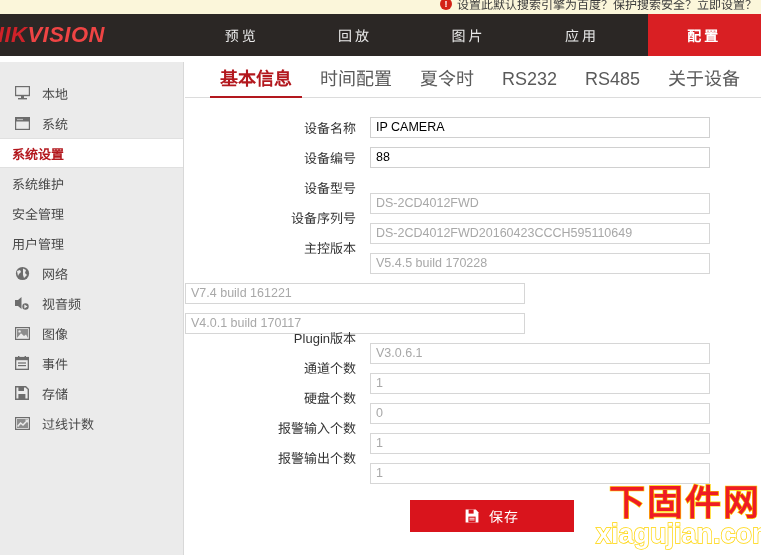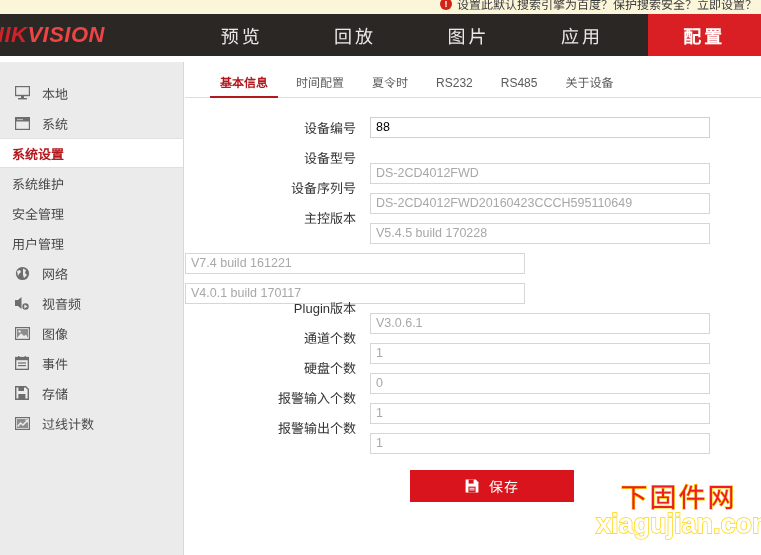--- a/index.html
+++ b/index.html
@@ -86,21 +86,21 @@
     flex: 1 1 auto;
     display: flex;
     align-items: stretch;
   }
   .nav-item {
     flex: 1 1 0;
     display: flex;
     align-items: center;
     justify-content: center;
     color: #e8e8e8;
-    font-size: 18px;
+    font-size: 14px;
     letter-spacing: 3px;
     cursor: pointer;
     user-select: none;
   }
   .nav-item.active {
     background: #d91f23;
     color: #ffffff;
     font-weight: bold;
     margin-left: 9px;
   }
@@ -163,21 +163,21 @@
     height: 32px;
     margin: 10px 0 0 0;
     padding-left: 21px;
     box-sizing: border-box;
     display: flex;
     align-items: flex-end;
     border-bottom: 1px solid #dcdcdc;
   }
   .tab {
     padding: 0 14px 7px 14px;
-    font-size: 12px;
+    font-size: 18px;
     color: #5a5a5a;
     cursor: pointer;
     position: relative;
     white-space: nowrap;
   }
   .tab.active {
     color: #b3181e;
     font-weight: bold;
   }
   .tab.active::after {
@@ -251,27 +251,28 @@
     position: absolute;
     left: 596px;
     top: 484px;
     width: 165px;
     text-align: center;
     user-select: none;
     pointer-events: none;
   }
   #watermark .wm-cn {
     font-family: "DejaVu Sans", sans-serif;
-    font-size: 27px;
-    font-weight: normal;
+    font-size: 36px;
+    font-weight: bold;
     letter-spacing: 2px;
     color: #ee1c25;
     -webkit-text-stroke: 1.3px #ffd400;
     paint-order: stroke fill;
     line-height: 1.05;
+    text-align: right;
   }
   #watermark .wm-en {
     font-family: "Liberation Sans", sans-serif;
     font-size: 27px;
     font-weight: bold;
     color: #ffffff;
     -webkit-text-stroke: 1.4px #ffd400;
     paint-order: stroke fill;
     line-height: 1.05;
     margin-top: -2px;
@@ -420,20 +421,24 @@
     <div class="tab active">基本信息</div>
     <div class="tab">时间配置</div>
     <div class="tab">夏令时</div>
     <div class="tab">RS232</div>
     <div class="tab">RS485</div>
     <div class="tab">关于设备</div>
   </div>
 
   <div id="form">
 
+    <div class="form-row">
+      <div class="form-label">设备名称</div>
+      <input class="form-input" type="text" value="IP CAMERA" style="">
+    </div>
 
     <div class="form-row">
       <div class="form-label">设备编号</div>
       <input class="form-input" type="text" value="88" style="">
     </div>
 
     <div class="form-row">
       <div class="form-label">设备型号</div>
       <input class="form-input readonly" type="text" readonly="" value="DS-2CD4012FWD" style="">
     </div>

